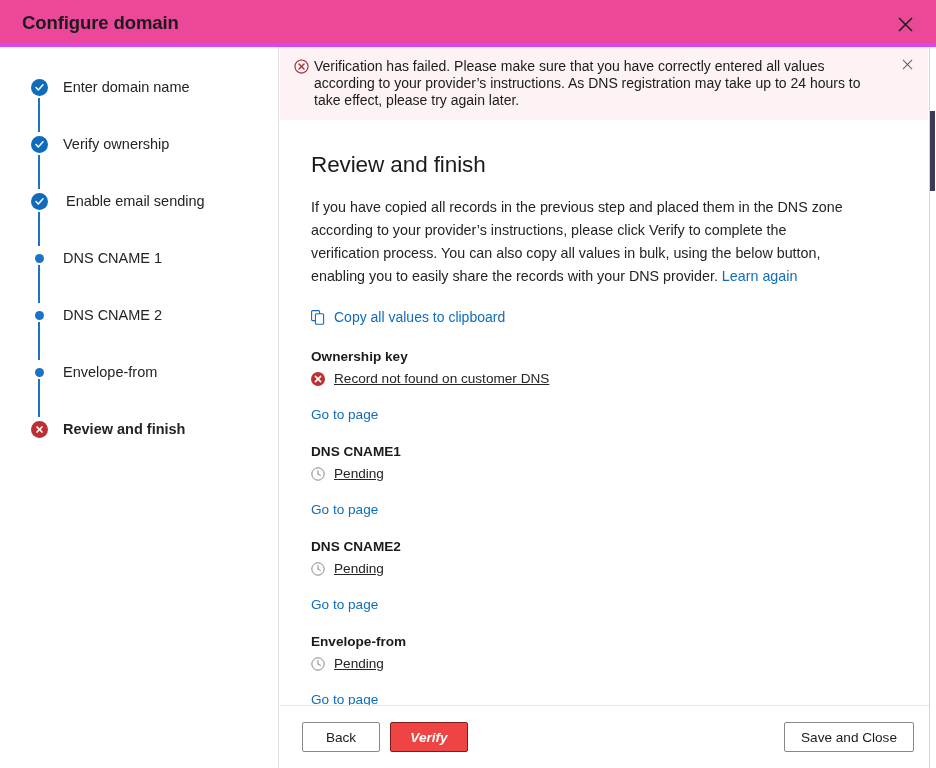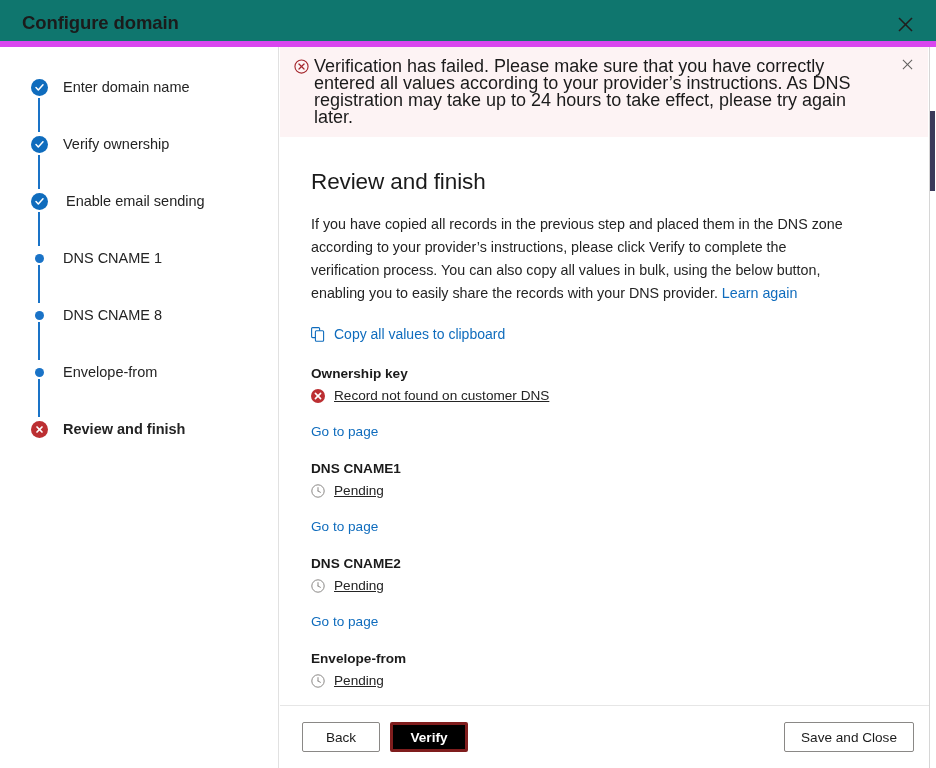--- a/index.html
+++ b/index.html
@@ -14,22 +14,22 @@
     position: relative;
     width: 936px; height: 768px;
     background: #ffffff;
     overflow: hidden;
   }
 
   
   .titlebar {
     position: absolute; left: 0; top: 0;
     width: 936px; height: 47px;
-    background: #0f766e;
-    border-bottom: 6px solid #d946ef;
+    background: #ec4899;
+    border-bottom: 4px solid #d946ef;
     text-decoration: underline;
   }
   .title-text {
     position: absolute; left: 22px; top: 12px;
     font-size: 18.5px; font-weight: bold;
     color: #1b1b1b; letter-spacing: -0.1px;
   }
   .close-btn {
     position: absolute; right: 18px; top: 11px;
     width: 26px; height: 26px;
@@ -105,21 +105,21 @@
   .banner {
     position: relative;
     width: 648px; min-height: 48px;
     background: #fdf3f4;
     display: flex;
     padding: 11px 10px 11px 8px;
   }
   .banner-icon { flex: none; width: 26px; padding-top: 1px; display:flex; justify-content:center;}
   .banner-text {
     flex: 1;
-    font-size: 18px;
+    font-size: 14px;
     line-height: 17px;
     color: #1b1b1b;
     padding-right: 12px;
   }
   .banner-close {
     flex: none; width: 22px; height: 20px;
     display: flex; align-items: flex-start; justify-content: center;
     cursor: pointer; padding-top: 1px;
   }
 
@@ -176,23 +176,24 @@
     padding: 0 16px;
     border-radius: 2px;
     cursor: pointer;
     display: inline-flex; align-items: center; justify-content: center;
   }
   .btn-default {
     background: #ffffff; color: #1b1b1b;
     border: 1px solid #8a8886;
   }
   .btn-primary {
-    background: #000000; color: #ffffff;
-    border: 3px solid #7f1d1d;
+    background: #ef4444; color: #ffffff;
+    border: 1px solid #7f1d1d;
     font-weight: bold;
+    font-style: italic;
   }
   .btn-wide { min-width: 130px; }
 
   
   .scroll-track {
     position: absolute; right: 0; top: 47px;
     width: 7px; height: 721px;
     background: #ffffff;
     border-left: 1px solid #d6d6d6;
   }
@@ -262,21 +263,21 @@
           <div class="connector short"></div>
         </div>
         <div class="step-label">DNS CNAME 1</div>
       </div>
 
       <div class="step">
         <div class="step-marker">
           <div class="dot-small"></div>
           <div class="connector short"></div>
         </div>
-        <div class="step-label">DNS CNAME 8</div>
+        <div class="step-label">DNS CNAME 2</div>
       </div>
 
       <div class="step">
         <div class="step-marker">
           <div class="dot-small"></div>
           <div class="connector short"></div>
         </div>
         <div class="step-label">Envelope-from</div>
       </div>
 

